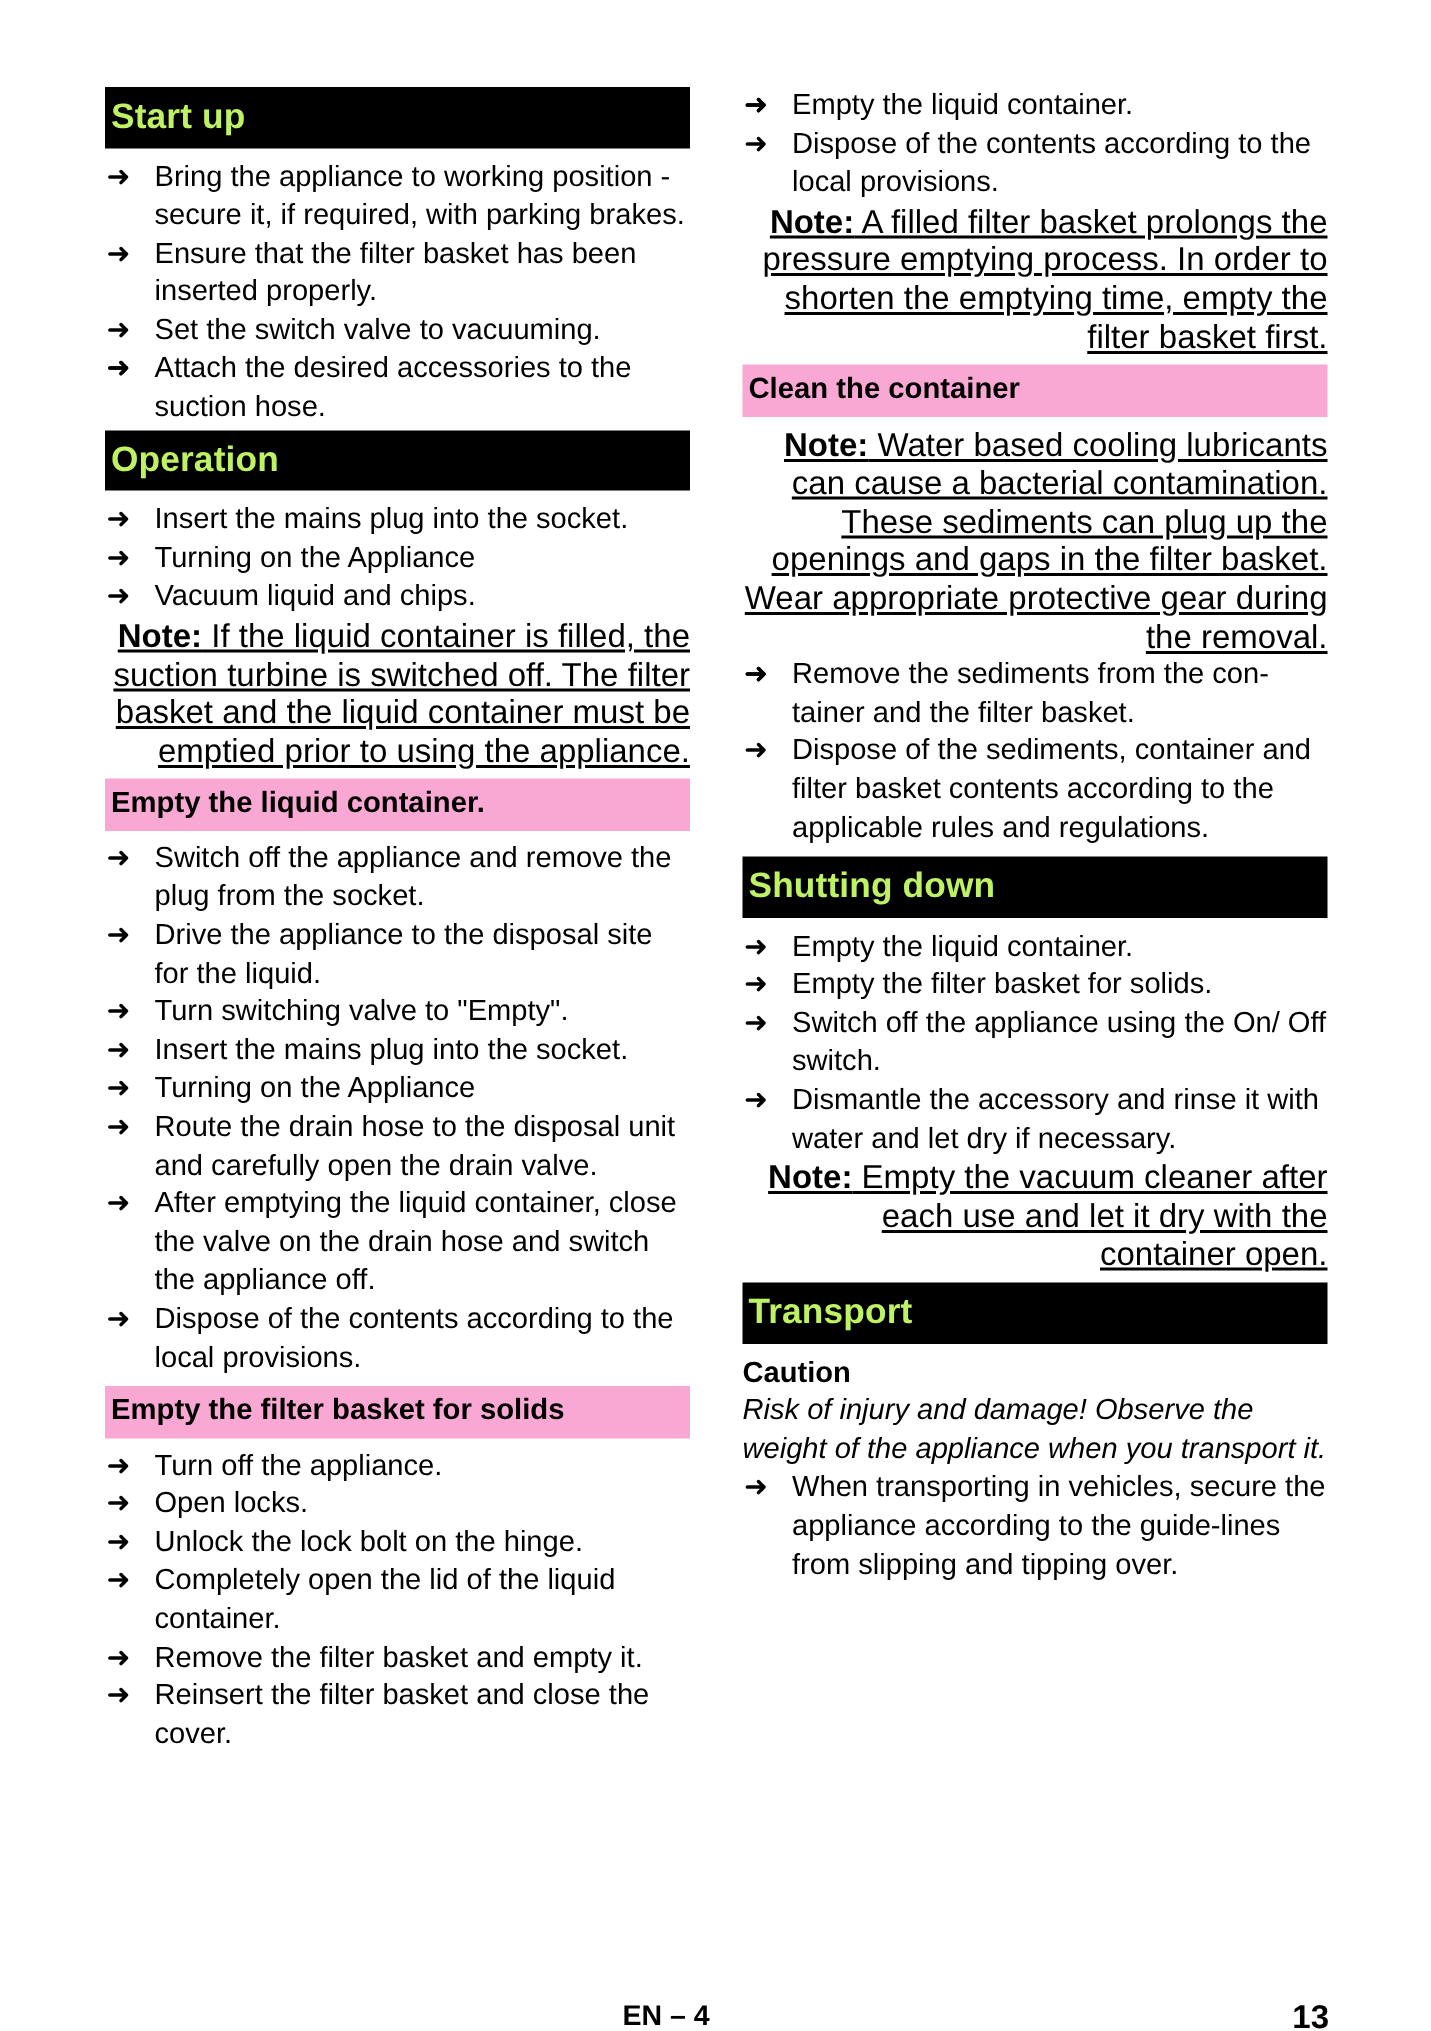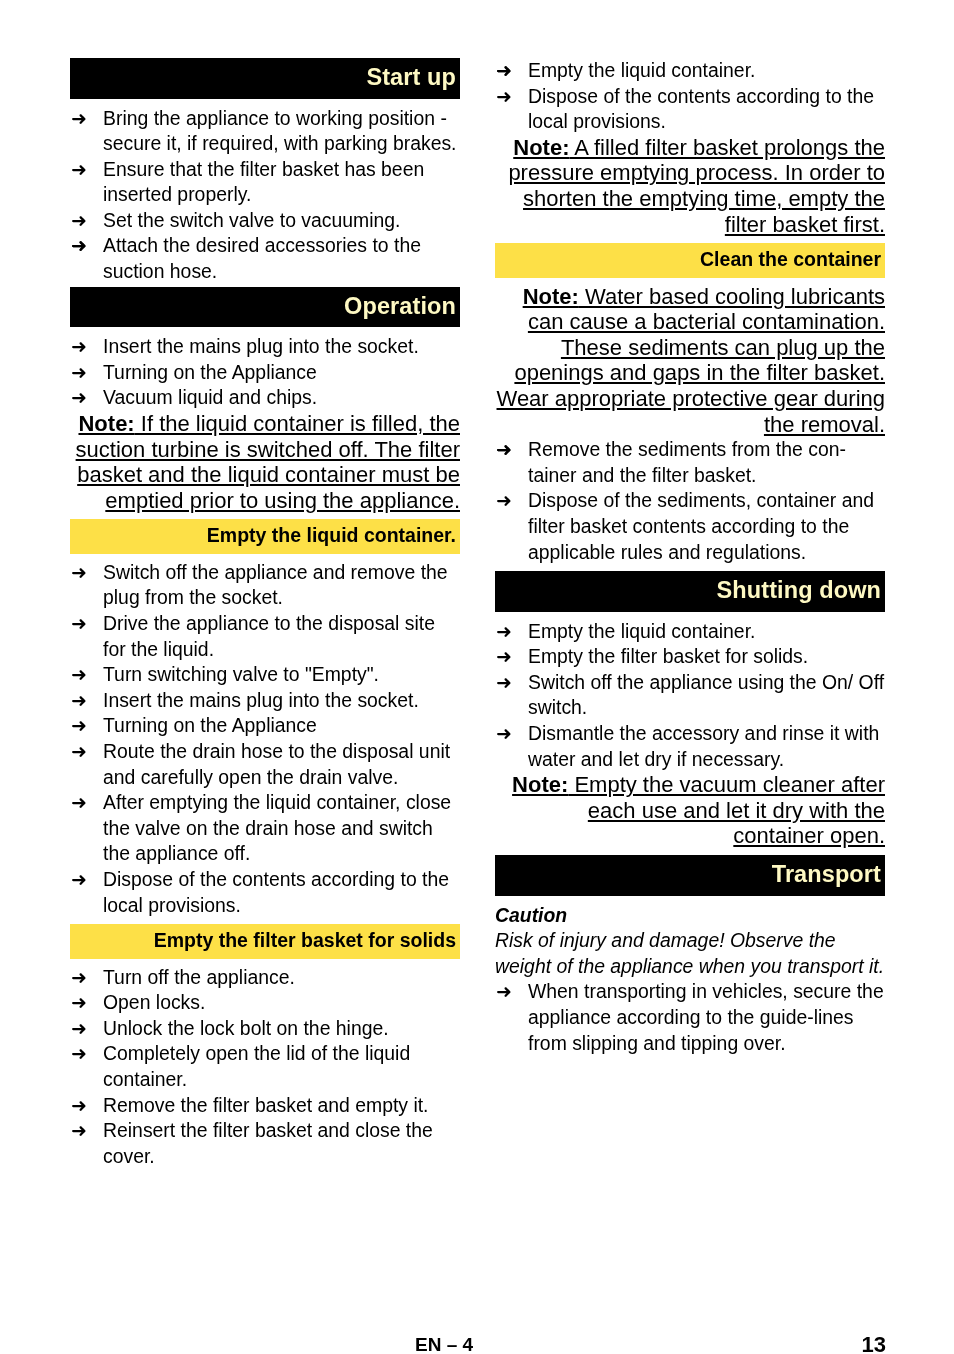--- a/index.html
+++ b/index.html
@@ -33,56 +33,55 @@
     gap: 35px;
   }
   .col {
     width: 390px;
     flex: 0 0 390px;
   }
 
   
   .h-black {
     background: #000000;
-    color: #fef9c3;
+    color: #bef264;
     font-weight: bold;
     font-size: 23.5px;
     line-height: 1.0;
-    text-align: right;
+    text-align: left;
     padding: 8px 4px 9px 4px;
     margin: 0 0 7px 0;
     letter-spacing: 0.1px;
   }
   .h-gray {
-    background: #fde047;
+    background: #f9a8d4;
     color: #000000;
     font-weight: bold;
     font-size: 19.5px;
     line-height: 1.0;
-    text-align: right;
+    text-align: left;
     padding: 7px 4px 8px 4px;
     margin: 0 0 6px 0;
   }
 
   
   .para {
     font-size: 22px;
     line-height: 25.6px;
     margin: 0 0 0 0;
     text-align: right;
     hyphens: none;
     text-decoration: underline;
   }
   .para b { font-weight: bold; }
 
   .caution-title {
     font-size: 19.4px;
     line-height: 25.6px;
     font-weight: bold;
-    font-style: italic;
     margin: 3px 0 0 0;
   }
   .caution-body {
     font-size: 19.4px;
     line-height: 25.6px;
     font-style: italic;
     margin: 0;
   }
 
   

